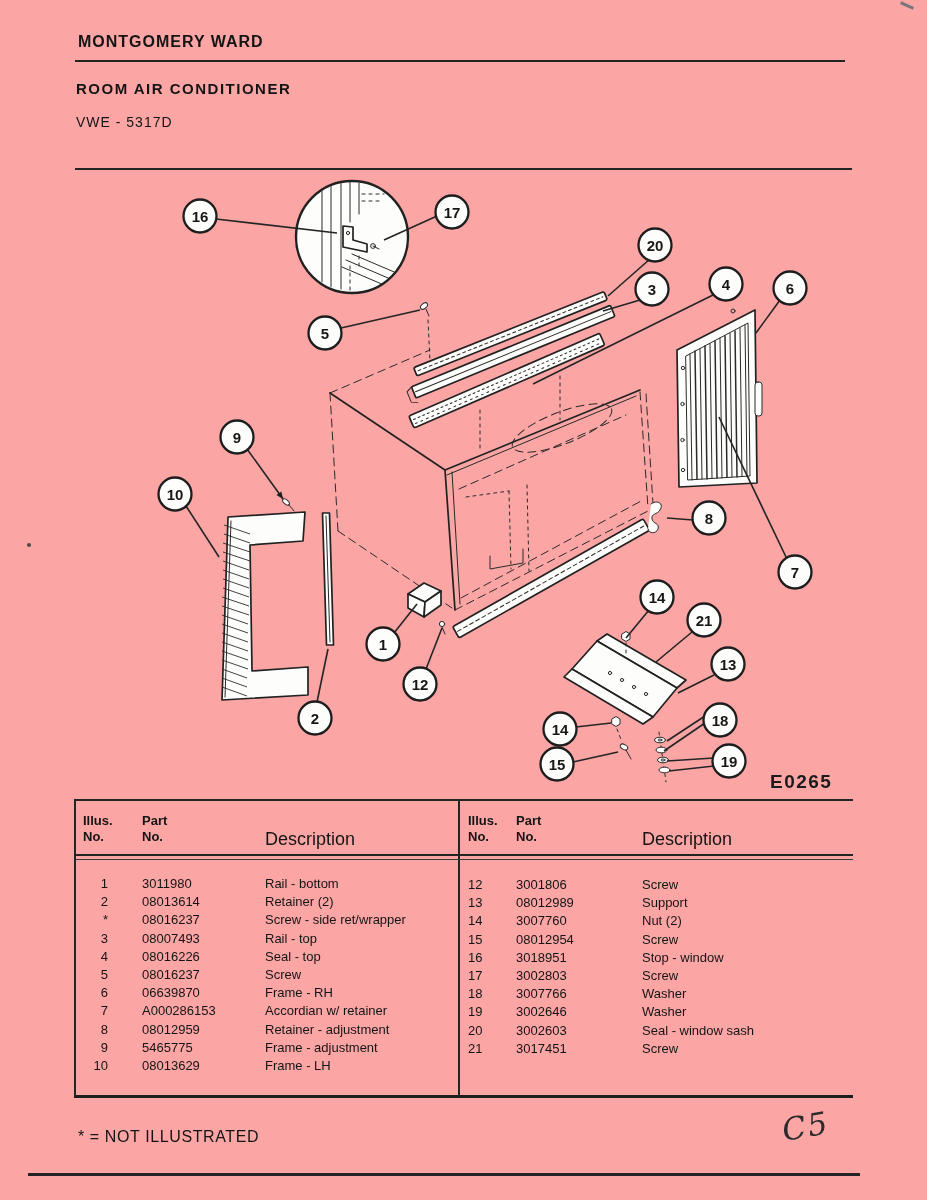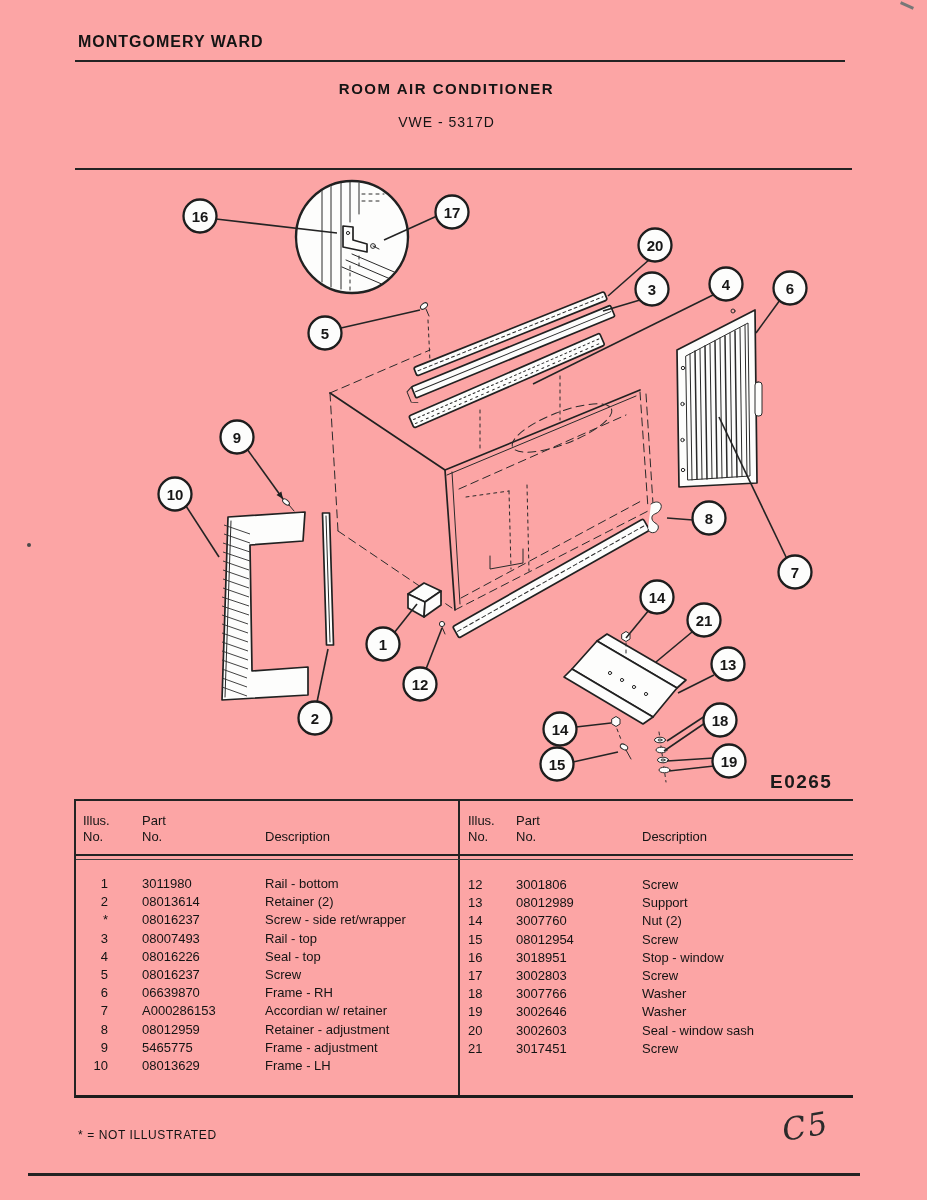--- a/index.html
+++ b/index.html
@@ -3,21 +3,21 @@
 <meta charset="utf-8">
 <style>
   html,body{margin:0;padding:0;background:#e8e8e6;}
   .page{position:relative;width:927px;height:1200px;background:#fca5a5;margin:0 auto;
         font-family:"Liberation Sans",sans-serif;color:#141414;overflow:hidden;}
 
   
   .brand{position:absolute;left:78px;top:33px;font-size:16px;font-weight:600;letter-spacing:1px;}
   .rule{position:absolute;background:#232323;}
   .rule-header{left:75px;top:60px;width:770px;height:2px;}
-  .title-wrap{position:absolute;left:59px;top:80px;width:775px;text-align:center;}
+  .title-wrap{position:absolute;left:76px;top:80px;width:775px;text-align:left;}
   .doc-title{font-size:15px;font-weight:600;letter-spacing:1.5px;}
   .doc-model{margin-top:17px;font-size:14px;font-weight:400;letter-spacing:1px;}
   .rule-top{left:75px;top:168px;width:777px;height:2px;}
 
   
   .diagram{position:absolute;left:0;top:170px;width:927px;height:628px;}
   .s{stroke:#212121;fill:none;stroke-width:1.7;stroke-linecap:round;stroke-linejoin:round;}
   .thin{stroke:#2a2a2a;fill:none;stroke-width:1;stroke-linecap:round;}
   .dash{stroke-dasharray:8 5;}
   .dash2{stroke-dasharray:3 4;}
@@ -26,33 +26,33 @@
   .callout circle{fill:#fdfdfc;stroke:#1d1d1d;stroke-width:2.3;}
   .callout text{font:700 15px "Liberation Sans",sans-serif;fill:#171717;text-anchor:middle;}
   .ecode{font:600 19px "Liberation Sans",sans-serif;fill:#1b1b1b;letter-spacing:1.5px;}
 
   
   .parts{position:absolute;left:74px;top:799px;width:777px;height:294px;
          border-top:2px solid #242424;border-bottom:3px solid #1d1d1d;border-left:2px solid #242424;}
   .parts .divider{position:absolute;left:382px;top:0;bottom:0;width:2px;background:#242424;}
   .sep1{position:absolute;left:0;right:0;top:53px;height:2px;background:#232323;}
   .sep2{position:absolute;left:0;right:0;top:58px;height:1px;background:#3a3a3a;}
-  .hdr{position:absolute;top:12px;font-size:13px;line-height:16px;font-weight:400;}
-  .hdr-desc{position:absolute;top:28px;font-size:13px;font-weight:500;}
+  .hdr{position:absolute;top:12px;font-size:13px;line-height:16px;font-weight:700;}
+  .hdr-desc{position:absolute;top:28px;font-size:18px;font-weight:500;}
   .tbl{position:absolute;border-collapse:collapse;table-layout:fixed;}
   .tbl td{height:18.2px;padding:0;font-size:13px;line-height:18.2px;white-space:nowrap;font-weight:500;}
   .tbl-left{left:0;top:74px;width:380px;}
   .tbl-left td.illus{text-align:right;}
   .tbl-left td.part{padding-left:34px;}
   .tbl-right{left:384px;top:75px;width:388px;}
   .tbl-right td.illus{padding-left:8px;}
   .tbl-right td.part{padding-left:18px;}
 
   
-  .footnote{position:absolute;left:78px;top:1128px;font-size:12px;font-weight:500;letter-spacing:.6px;}
+  .footnote{position:absolute;left:78px;top:1128px;font-size:16px;font-weight:500;letter-spacing:.6px;}
   .handmark{position:absolute;left:782px;top:1108px;font-family:"DejaVu Serif",serif;
             font-style:italic;font-size:31px;color:#2b2b2b;transform:rotate(-10deg);letter-spacing:2px;}
   .rule-bottom{left:28px;top:1173px;width:832px;height:3px;}
   .artifact-dot{position:absolute;left:27px;top:543px;width:4px;height:4px;background:#4a4a4a;border-radius:50%;}
   .artifact-corner{position:absolute;left:900px;top:4px;width:14px;height:3px;background:#777;transform:rotate(24deg);}
 </style>
 </head>
 <body>
 
 <div class="page">

